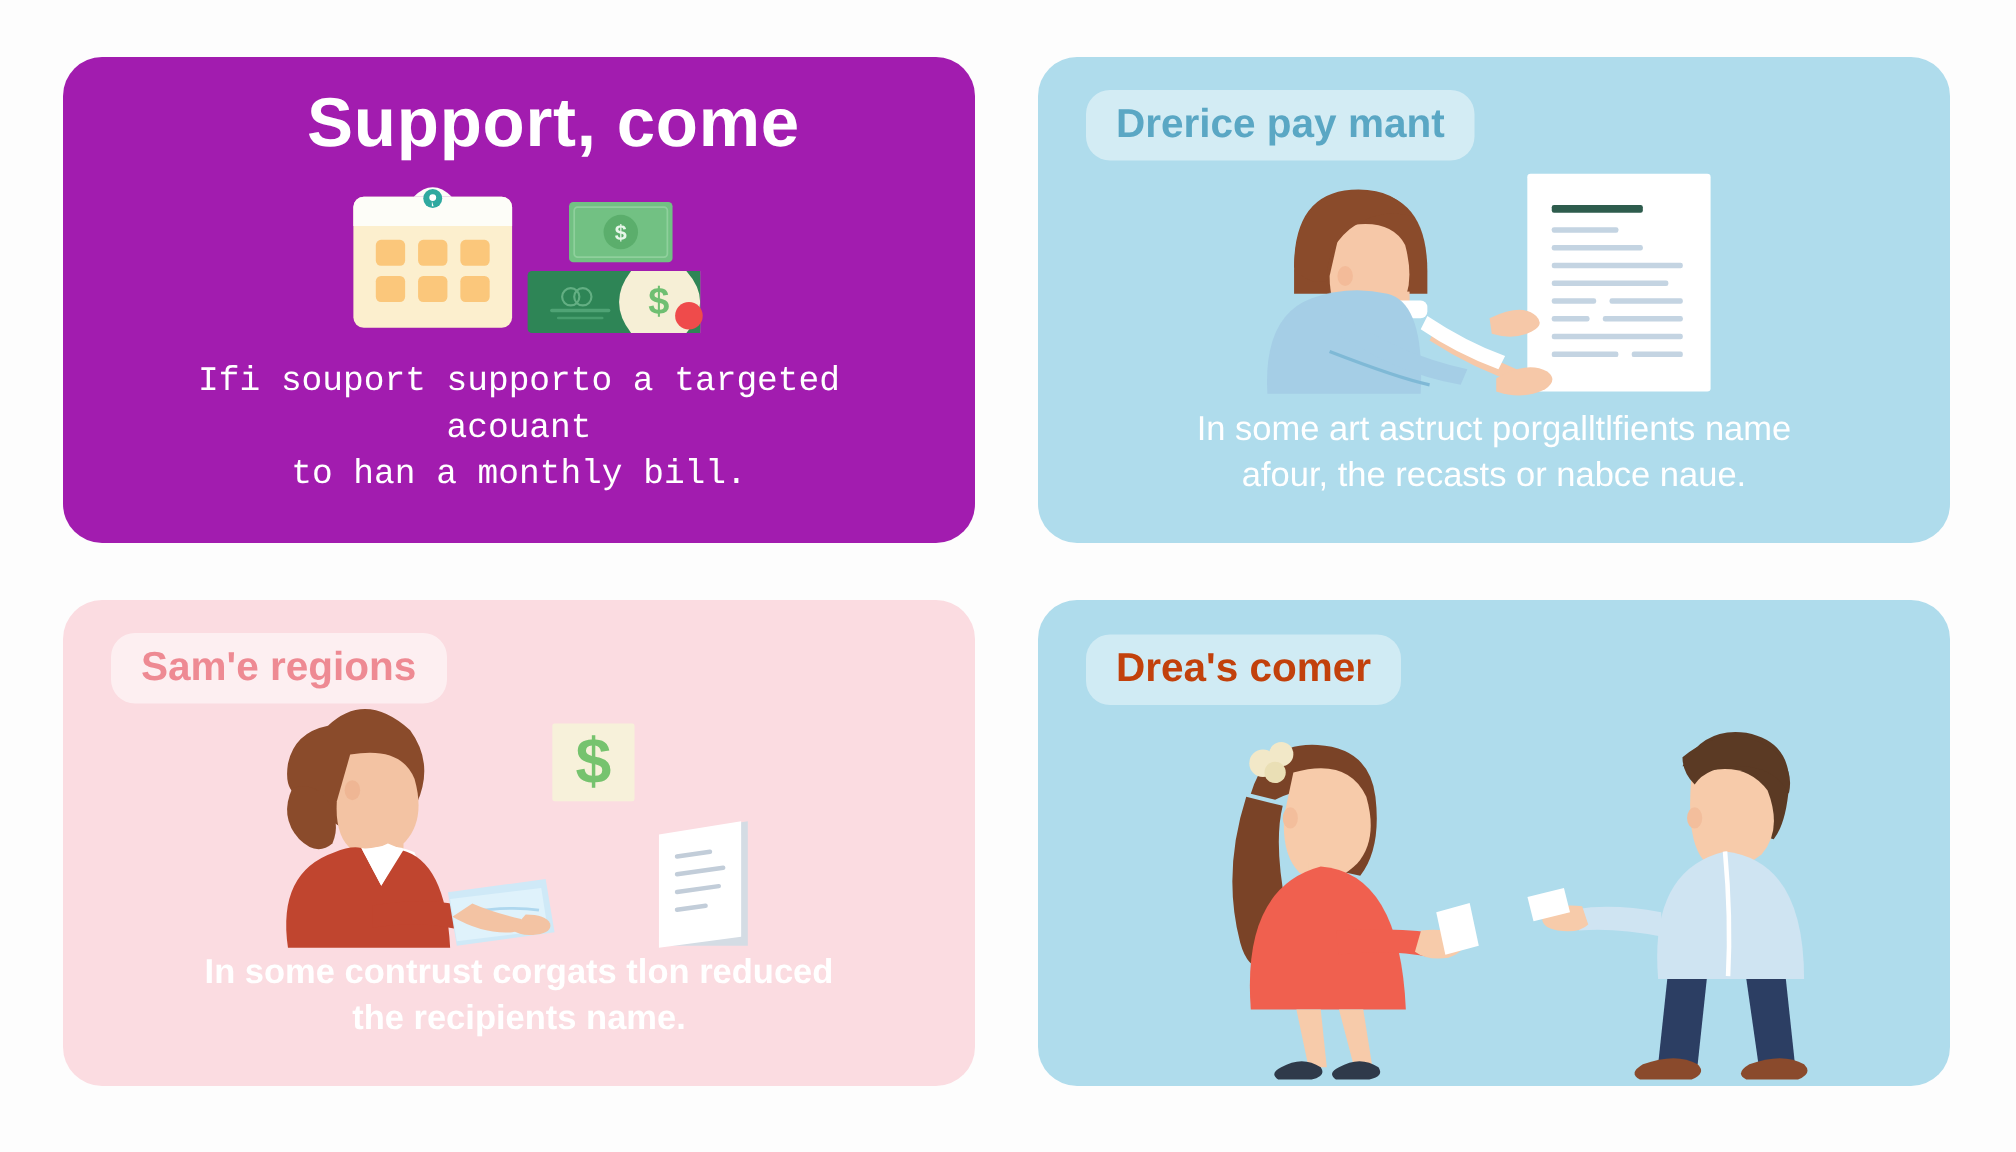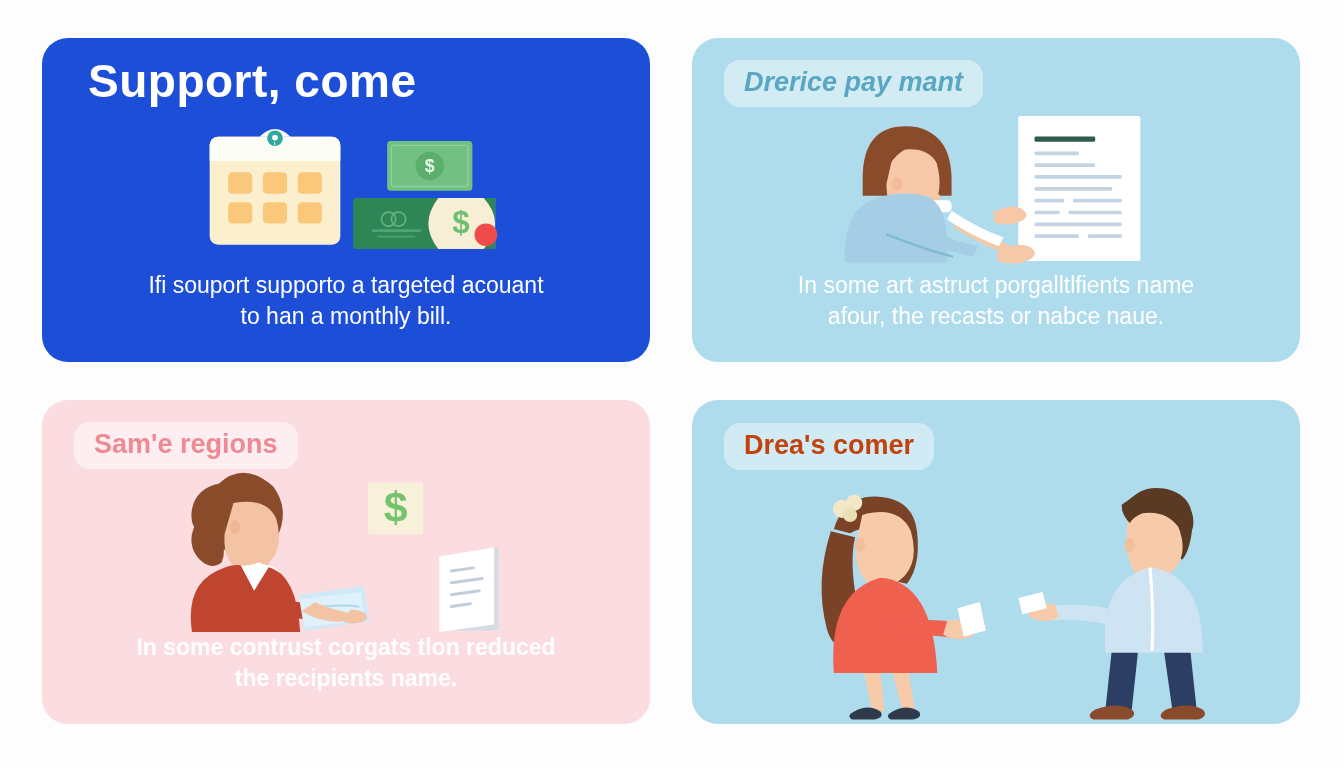--- a/index.html
+++ b/index.html
@@ -43,21 +43,21 @@
   }
   .title-pill {
     align-self: flex-start;
     margin: 22px 0 0 32px;
     padding: 7px 20px 9px 20px;
     border-radius: 16px;
     font-size: 27px;
     font-weight: bold;
     white-space: nowrap;
   }
-  .pill-blue { background: rgba(255,255,255,0.45); color: #5AA7C4; font-style: italic; }
+  .pill-blue { background: rgba(255,255,255,0.45); color: #5AA7C4; }
   .pill-pink { background: rgba(255,255,255,0.55); color: #EE8A93; }
   .pill-blue2{ background: rgba(255,255,255,0.42); color: #c2410c; margin-top: 23px; }
 
   
   .stage {
     position: relative;
     flex: 1 1 auto;
     width: 100%;
   }
   .stage svg { position: absolute; left: 0; top: 0; width: 100%; height: 100%; }
@@ -66,33 +66,33 @@
   .caption {
     position: relative;
     z-index: 5;
     color: #FFFFFF;
     font-size: 23px;
     line-height: 1.35;
     text-align: center;
     padding: 0 48px 30px 48px;
     white-space: pre-line;
   }
-  .caption.on-pink-strong { color: #FFFFFF; }
+  .caption.on-pink-strong { color: #FFFFFF; font-family: Liberation Mono, monospace; }
   .caption.on-blue        { color: #FFFFFF; }
   .caption.on-pink-soft   { color: #FFFFFF; font-weight: bold; }
   .cap-bottom-overlap {
     margin-top: -62px;
   }
 </style>
 </head>
 <body style="background: rgb(253, 253, 253);">
 
 <div class="board">
 
-  <div class="card pink-strong" style="background: #1d4ed8;">
+  <div class="card pink-strong" style="background: #a21caf; align-items: center;">
     <div class="title-plain">Support, come</div>
 
     <div class="stage">
       <svg viewBox="0 0 600 230" preserveAspectRatio="xMidYMid meet">
 
         <g>
           <path d="M120 42 h160 a12 12 0 0 1 12 12 v128 a12 12 0 0 1 -12 12 h-160 a12 12 0 0 1 -12 -12 v-128 a12 12 0 0 1 12 -12 z" fill="#FCEFCE"></path>
           <path d="M120 42 h160 a12 12 0 0 1 12 12 v22 h-184 v-22 a12 12 0 0 1 12 -12 z" fill="#FDFDF8"></path>
           <path d="M178 42 q22 -22 44 0 z" fill="#FDFDF8"></path>
           <circle cx="200" cy="44" r="11" fill="#2FA9A0"></circle>

